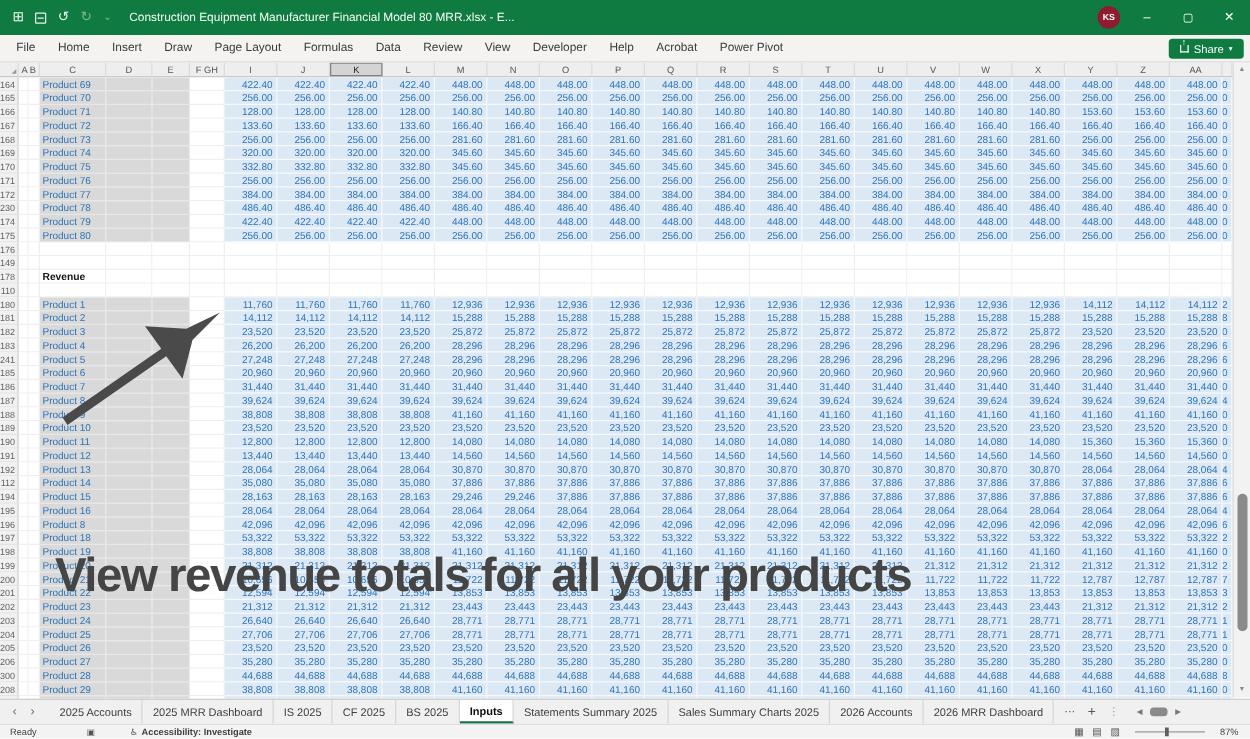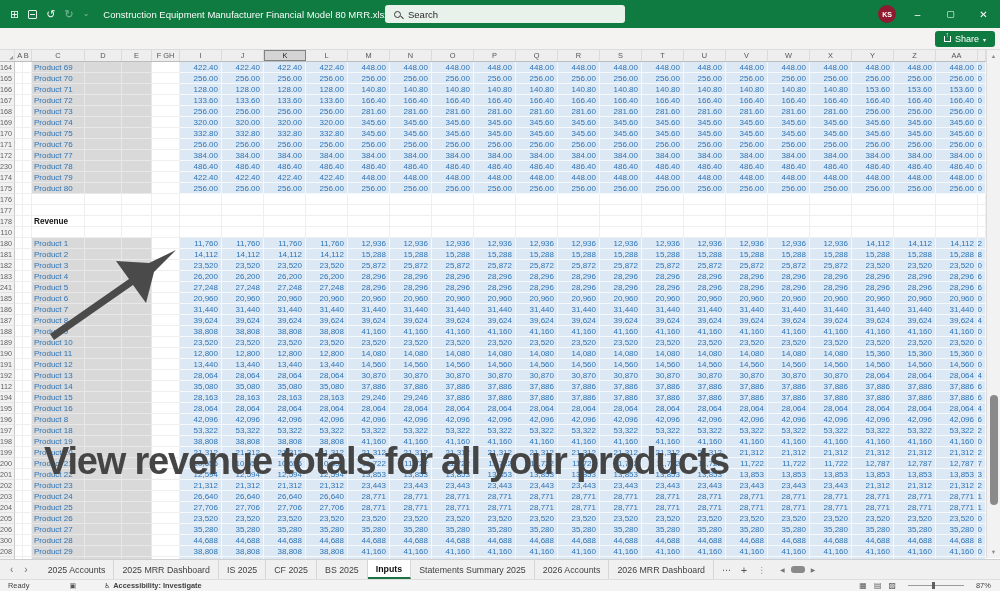--- a/index.html
+++ b/index.html
@@ -85,33 +85,44 @@
 
   <div class="titlebar">
     <div class="qat">
       <span class="glyph">⊞</span>
       <span class="save-ic"></span>
       <span class="glyph">↺</span>
       <span class="glyph dim">↻</span>
       <span class="glyph dim" style="font-size:8px">⌄</span>
     </div>
     <div class="title-text">Construction Equipment Manufacturer Financial Model 80 MRR.xlsx - E...</div>
-    <div class="searchbox">
-      <span class="mag"></span>
-      <span>Search</span>
-    </div>
     <div class="avatar">KS</div>
     <div class="winbtns">
       <span class="winbtn">–</span>
       <span class="winbtn" style="font-size:9px">▢</span>
       <span class="winbtn">✕</span>
     </div>
   </div>
 
   <div class="ribbonrow">
+    <div style="display:flex" id="ribbon-tabs">
+        <div class="rtab">File</div>
+        <div class="rtab">Home</div>
+        <div class="rtab">Insert</div>
+        <div class="rtab">Draw</div>
+        <div class="rtab">Page Layout</div>
+        <div class="rtab">Formulas</div>
+        <div class="rtab">Data</div>
+        <div class="rtab">Review</div>
+        <div class="rtab">View</div>
+        <div class="rtab">Developer</div>
+        <div class="rtab">Help</div>
+        <div class="rtab">Acrobat</div>
+        <div class="rtab">Power Pivot</div>
+      </div>
     <div class="share-btn">
       <span class="share-up"></span>
       <span>Share</span>
       <span style="font-size:6px">▾</span>
     </div>
   </div>
 
   <div class="hdrrow" id="hdr">
       <div class="hcell corner" style="width: 15px; flex: 0 0 15px;">◢</div>
       <div class="hcell" style="width: 17px; flex: 0 0 17px;">A B</div>
@@ -514,21 +525,21 @@
           <div class="c w" style="width: 42px; flex: 0 0 42px;"></div>
           <div class="c w" style="width: 42px; flex: 0 0 42px;"></div>
           <div class="c w" style="width: 42px; flex: 0 0 42px;"></div>
           <div class="c w" style="width: 42px; flex: 0 0 42px;"></div>
           <div class="c w" style="width: 42px; flex: 0 0 42px;"></div>
           <div class="c w" style="width: 42px; flex: 0 0 42px;"></div>
           <div class="c w" style="width: 42px; flex: 0 0 42px;"></div>
           <div class="c w" style="width: 8px; flex: 0 0 8px;"></div>
         </div>
         <div class="row">
-          <div class="gut">177</div>
+          <div class="gut">149</div>
           <div class="c w" style="width: 8px; flex: 0 0 8px;"></div>
           <div class="c w" style="width: 9px; flex: 0 0 9px;"></div>
           <div class="c w" style="width: 53px; flex: 0 0 53px;"></div>
           <div class="c w" style="width: 37px; flex: 0 0 37px;"></div>
           <div class="c w" style="width: 30px; flex: 0 0 30px;"></div>
           <div class="c w" style="width: 28px; flex: 0 0 28px;"></div>
           <div class="c w" style="width: 42px; flex: 0 0 42px;"></div>
           <div class="c w" style="width: 42px; flex: 0 0 42px;"></div>
           <div class="c w" style="width: 42px; flex: 0 0 42px;"></div>
           <div class="c w" style="width: 42px; flex: 0 0 42px;"></div>
@@ -1497,20 +1508,21 @@
       <span>›</span>
     </div>
     <div style="display:flex" id="sheet-tabs">
         <div class="stab">2025 Accounts</div>
         <div class="stab">2025 MRR Dashboard</div>
         <div class="stab">IS 2025</div>
         <div class="stab">CF 2025</div>
         <div class="stab">BS 2025</div>
         <div class="stab active">Inputs</div>
         <div class="stab">Statements Summary 2025</div>
+        <div class="stab">Sales Summary Charts 2025</div>
         <div class="stab">2026 Accounts</div>
         <div class="stab">2026 MRR Dashboard</div>
       </div>
     <div class="tabctls">
       <span>⋯</span>
       <span style="font-size:11px">+</span>
       <span style="color:#999">⋮</span>
     </div>
     <div class="hscroll">
       <span>◀</span>

